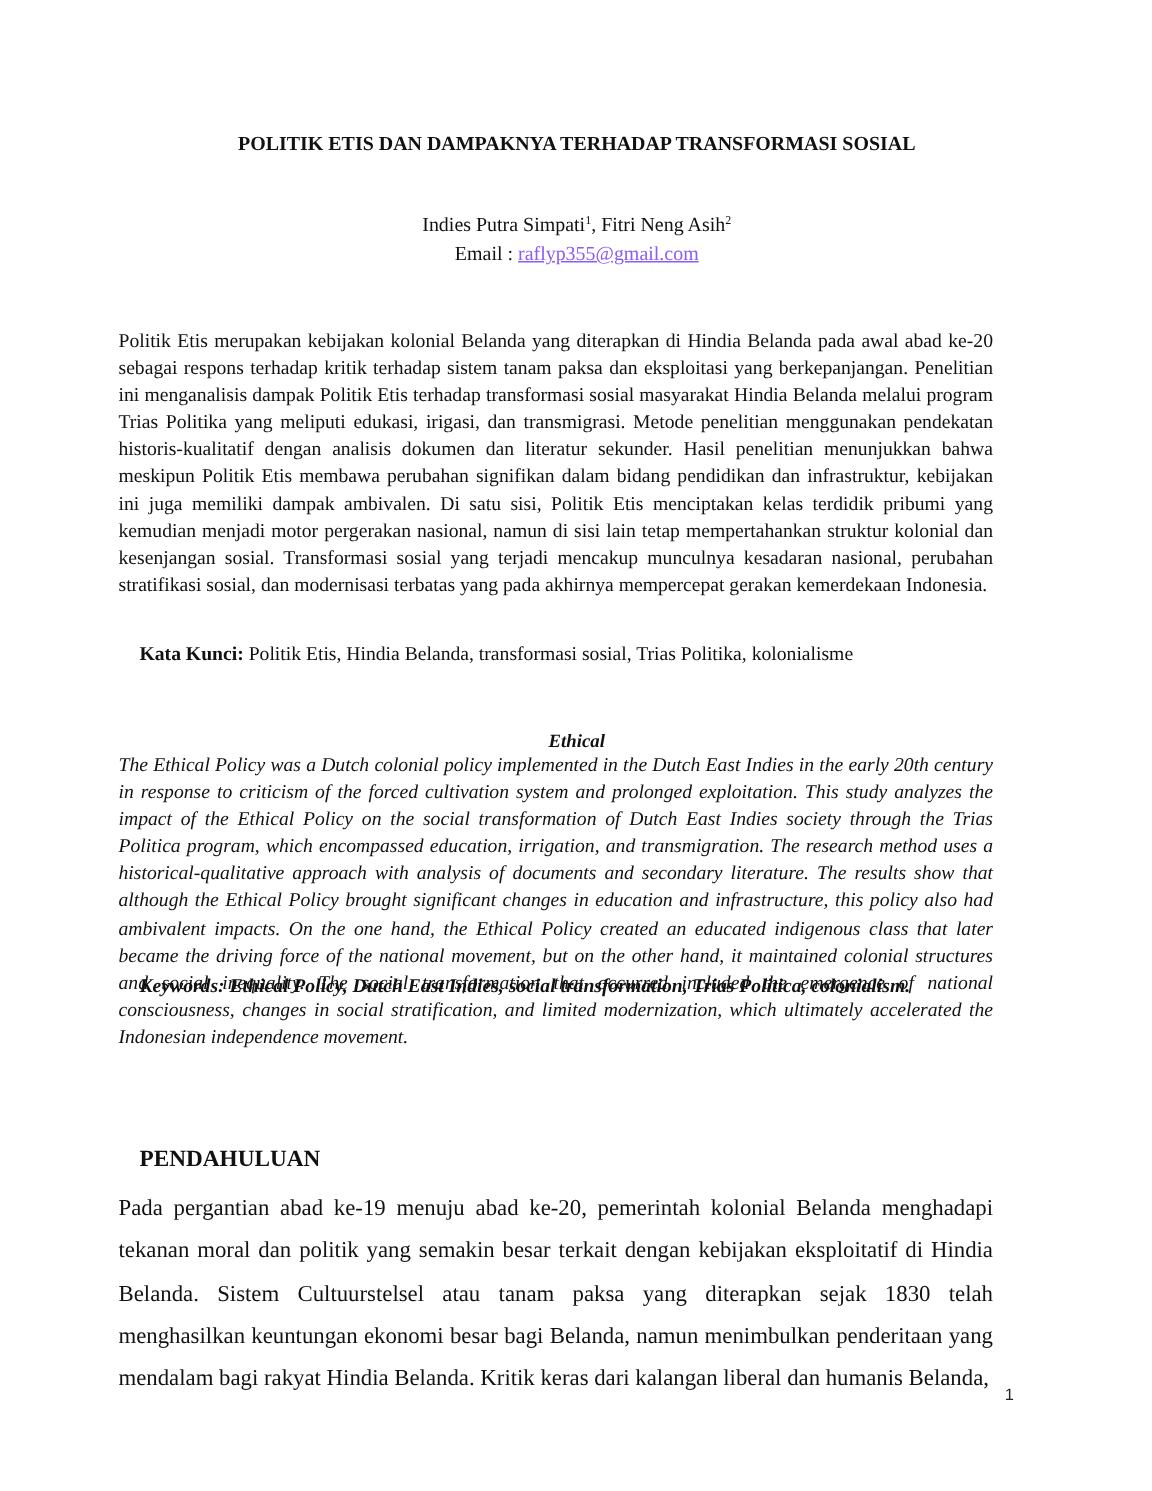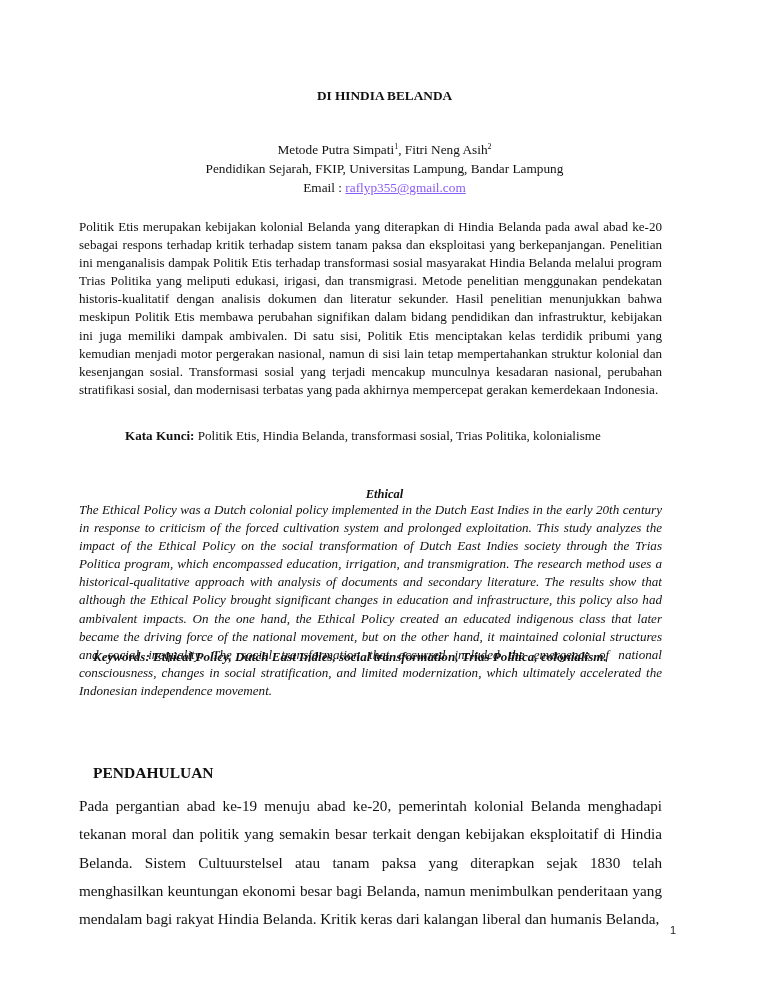--- a/index.html
+++ b/index.html
@@ -49,21 +49,20 @@
       font-size: 13.1px;
       line-height: 18.1px;
       text-align: justify;
     }
     .abstrak-body { top: 218px; }
     .kata-kunci {
       left: 93px; width: 583px;
       top: 427px;
       font-size: 13.1px;
       line-height: 18px;
-      margin-left: 32px;
     }
     .abstract-head {
       font-weight: bold;
       font-style: italic;
       font-size: 12.5px;
       top: 486px;
       line-height: 16px;
     }
     .abstract-body { top: 501px; font-style: italic; }
     .keywords {
@@ -97,28 +96,27 @@
       color: #222;
     }
     .b { font-weight: bold; }
   </style>
 </head>
 <body>
 
 <div class="page">
 
   <div class="abs center title">
-    <div>DI HINDIA BELANDA</div>
+    <div>POLITIK ETIS DAN DAMPAKNYA TERHADAP TRANSFORMASI SOSIAL</div>
   </div>
 
   <div class="abs center authors">
     <div>
-      <span>Metode Putra Simpati</span><sup>1</sup><span>, </span><span>Fitri Neng Asih</span><sup>2</sup>
+      <span>Indies Putra Simpati</span><sup>1</sup><span>, </span><span>Fitri Neng Asih</span><sup>2</sup>
     </div>
-    <div>Pendidikan Sejarah, FKIP, Universitas Lampung, Bandar Lampung</div>
     <div>
       <span style="white-space:pre;">Email : </span><a class="email-link">raflyp355@gmail.com</a>
     </div>
   </div>
 
   <div class="abs body-block abstrak-body">Politik Etis merupakan kebijakan kolonial Belanda yang diterapkan di Hindia Belanda pada awal abad ke-20 sebagai respons terhadap kritik terhadap sistem tanam paksa dan eksploitasi yang berkepanjangan. Penelitian ini menganalisis dampak Politik Etis terhadap transformasi sosial masyarakat Hindia Belanda melalui program Trias Politika yang meliputi edukasi, irigasi, dan transmigrasi. Metode penelitian menggunakan pendekatan historis-kualitatif dengan analisis dokumen dan literatur sekunder. Hasil penelitian menunjukkan bahwa meskipun Politik Etis membawa perubahan signifikan dalam bidang pendidikan dan infrastruktur, kebijakan ini juga memiliki dampak ambivalen. Di satu sisi, Politik Etis menciptakan kelas terdidik pribumi yang kemudian menjadi motor pergerakan nasional, namun di sisi lain tetap mempertahankan struktur kolonial dan kesenjangan sosial. Transformasi sosial yang terjadi mencakup munculnya kesadaran nasional, perubahan stratifikasi sosial, dan modernisasi terbatas yang pada akhirnya mempercepat gerakan kemerdekaan Indonesia.</div>
 
   <div class="abs kata-kunci">
     <span class="b">Kata Kunci:</span><span style="white-space:pre-wrap;"> Politik Etis, Hindia Belanda, transformasi sosial, Trias Politika, kolonialisme</span>
   </div>

